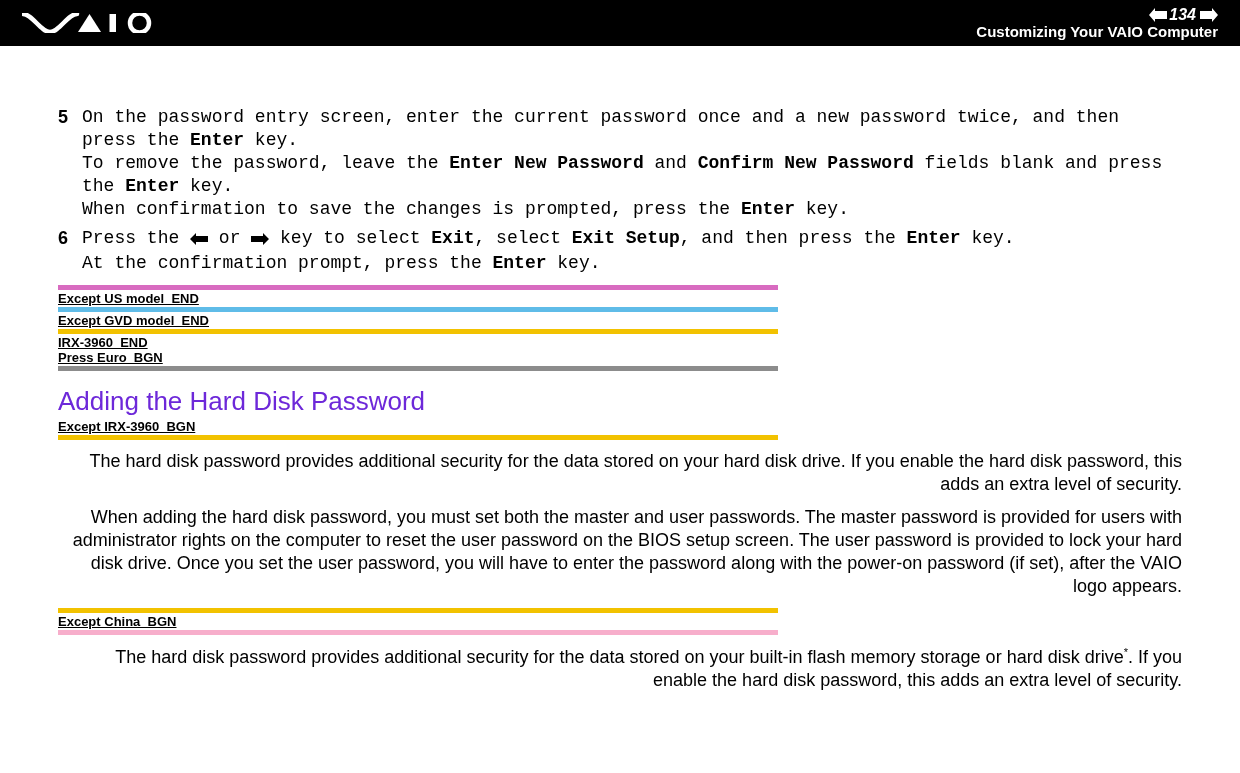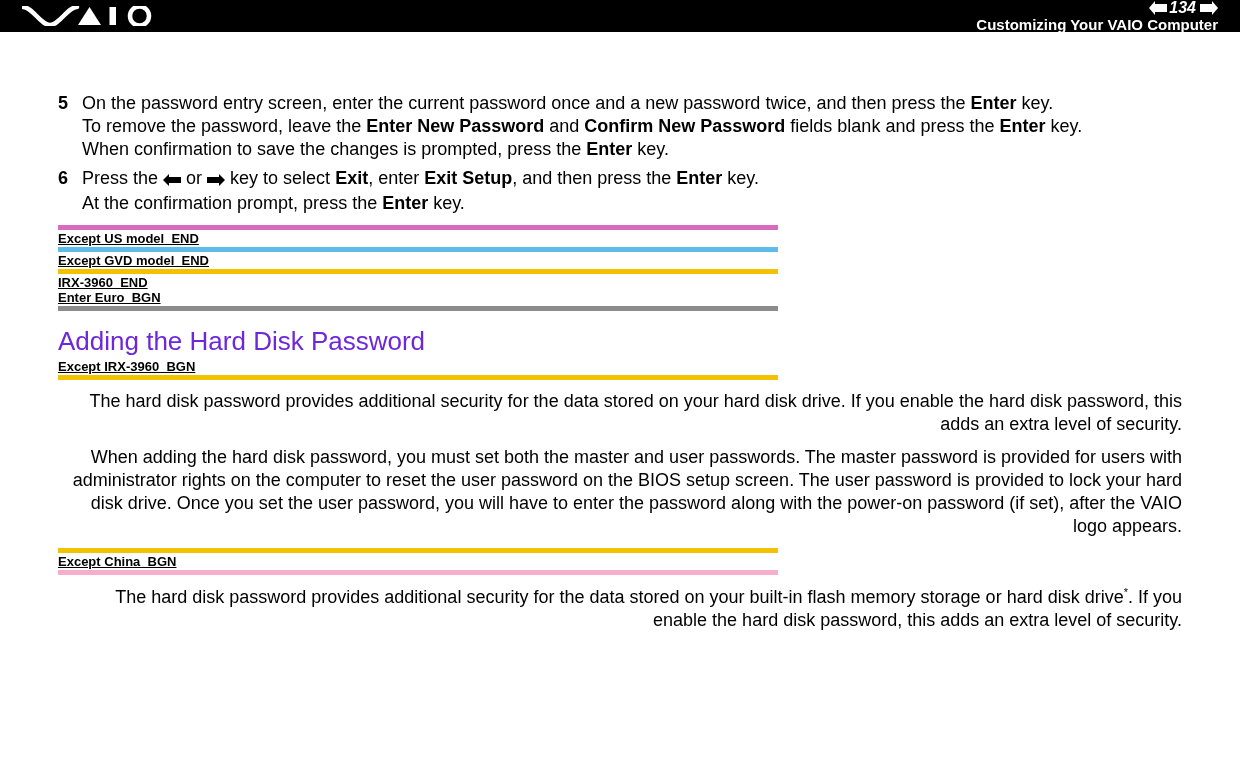--- a/index.html
+++ b/index.html
@@ -11,21 +11,21 @@
   }
   .page {
     width: 1240px;
     height: 773px;
     position: relative;
     box-sizing: border-box;
   }
   .header {
     background: #000;
     color: #fff;
-    height: 32px;
+    height: 46px;
     display: flex;
     align-items: center;
     justify-content: space-between;
     padding: 0 22px 0 22px;
     box-sizing: border-box;
   }
   .vaio-logo {
     display: flex;
     align-items: center;
   }
@@ -71,20 +71,21 @@
     display: flex;
     gap: 14px;
     margin-bottom: 6px;
   }
   .step-num {
     font-weight: bold;
     flex-shrink: 0;
   }
   .step-body {
     flex: 1;
+    font-family: Liberation Mono, monospace;
   }
   .bold { font-weight: bold; }
   .arrow-icon {
     display: inline-block;
     vertical-align: -2px;
   }
   .marker-block {
     width: 720px;
     margin-top: 10px;
   }
@@ -163,38 +164,38 @@
       </div>
     </div>
 
     <div class="step">
       <div class="step-num">6</div>
       <div class="step-body">
         <span>Press the </span><span class="arrow-icon"><svg width="18" height="12" viewBox="0 0 18 12">
               <polygon points="18,3 6,3 6,0 0,6 6,12 6,9 18,9" fill="#000"></polygon>
             </svg></span><span> or </span><span class="arrow-icon"><svg width="18" height="12" viewBox="0 0 18 12">
               <polygon points="0,3 12,3 12,0 18,6 12,12 12,9 0,9" fill="#000"></polygon>
-            </svg></span><span> key to select </span><span class="bold">Exit</span><span>, enter </span><span class="bold">Exit Setup</span><span>, and then press the </span><span class="bold">Enter</span><span> key.</span><br>
+            </svg></span><span> key to select </span><span class="bold">Exit</span><span>, select </span><span class="bold">Exit Setup</span><span>, and then press the </span><span class="bold">Enter</span><span> key.</span><br>
         <span>At the confirmation prompt, press the </span><span class="bold">Enter</span><span> key.</span>
       </div>
     </div>
 
     <div class="marker-block">
       <div class="marker">
         <div class="marker-bar bar-magenta"></div>
         <div class="marker-label">Except US model_END</div>
       </div>
       <div class="marker">
         <div class="marker-bar bar-cyan"></div>
         <div class="marker-label">Except GVD model_END</div>
       </div>
       <div class="marker">
         <div class="marker-bar bar-yellow"></div>
         <div class="marker-label">
-          <span>IRX-3960_END</span><br><span>Enter Euro_BGN</span>
+          <span>IRX-3960_END</span><br><span>Press Euro_BGN</span>
         </div>
       </div>
       <div class="marker">
         <div class="marker-bar bar-gray"></div>
       </div>
     </div>
 
     <h2 class="subheading">Adding the Hard Disk Password</h2>
 
     <div class="marker-block" style="margin-top:0">

